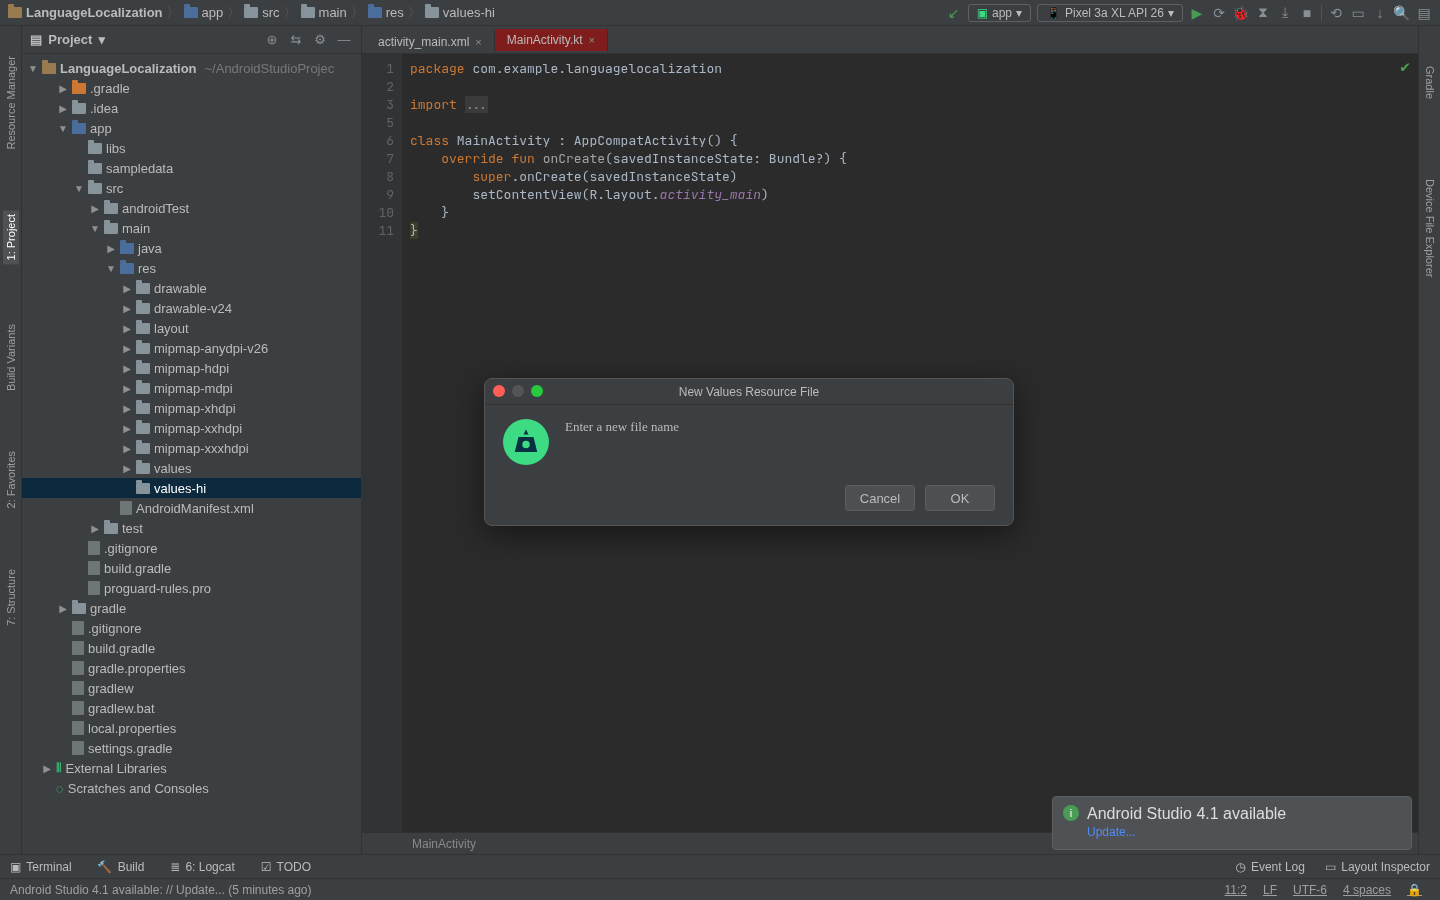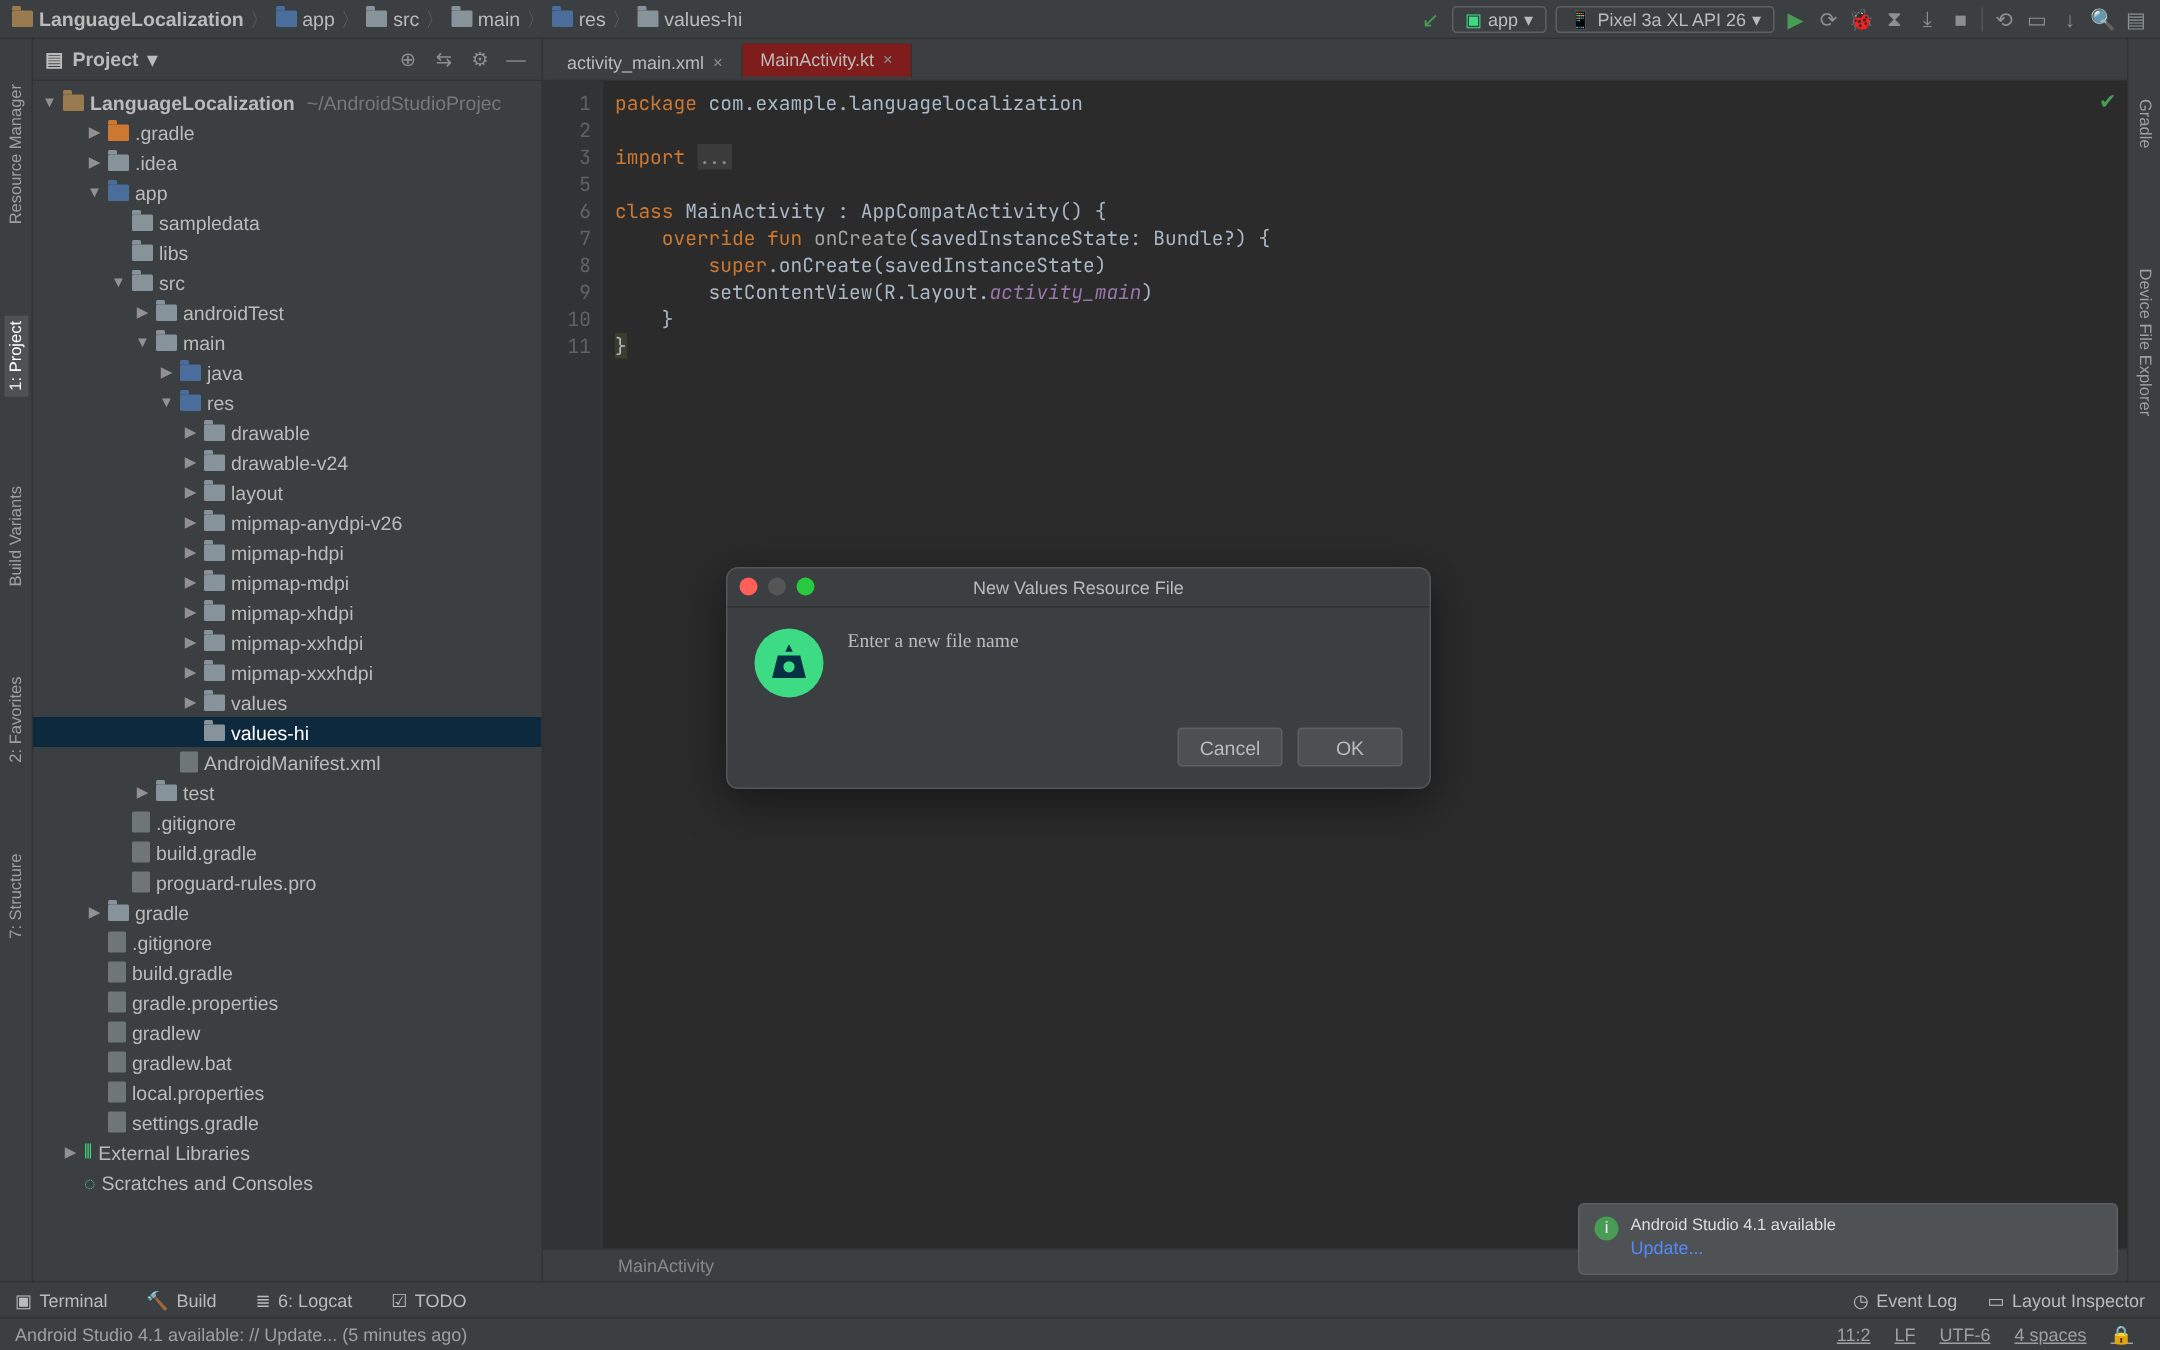--- a/index.html
+++ b/index.html
@@ -157,21 +157,21 @@
   height:22px; display:flex; align-items:center; padding:0 10px;
   font-size:12px; color:#9da0a3;
 }
 .statusbar .grow{flex:1;}
 .statusbar .cell{ padding:0 8px;text-decoration:underline;}
 
 
 .dialog {
   position:absolute;
   left:484px; top:378px;
-  width:470px;
+  width:530px;
   background:#3c3f41;
   border:1px solid #555;
   border-radius:8px;
   box-shadow:0 8px 30px rgba(0,0,0,.5);
 }
 .dlg-title {
   height:26px; display:flex; align-items:center; justify-content:center;
   position:relative;
   color:#bbb; font-size:12px;
   border-bottom:1px solid #323232;
@@ -212,21 +212,21 @@
 
 .notif {
   position:absolute; right:28px; bottom:50px;
   width:360px; padding:8px 12px 10px 34px;
   background:#4e5254;
   border:1px solid #5e6060;
   border-radius:4px;
   color:#bbb;
 }
 .notif .nicon{ position:absolute; left:10px; top:8px; width:16px;height:16px; border-radius:50%; background:#499c54; color:#fff; font-size:11px; display:flex;align-items:center;justify-content:center;}
-.notif .ntitle{ color:#ddd; font-size:11px; margin-bottom:2px;}
+.notif .ntitle{ color:#ddd; font-size:16px; margin-bottom:2px;}
 .notif .nlink{ color:#548af7; font-size:12px;}
 </style>
 </head>
 <body>
 
 <div class="topbar">
   <div class="breadcrumb">
     <span class="crumb">
         <span class="folder-icon"></span>
         <b>LanguageLocalization</b>
@@ -313,26 +313,26 @@
           <span class="lbl">.idea</span>
         </div>
         <div class="tree-row ind2">
           <span class="arrow">▼</span>
           <span class="folder-icon blue"></span>
           <span class="lbl">app</span>
         </div>
         <div class="tree-row ind3">
           <span class="arrow"></span>
           <span class="folder-icon grey"></span>
+          <span class="lbl">libs</span>
+        </div>
+        <div class="tree-row ind3">
+          <span class="arrow"></span>
+          <span class="folder-icon grey"></span>
           <span class="lbl">sampledata</span>
-        </div>
-        <div class="tree-row ind3">
-          <span class="arrow"></span>
-          <span class="folder-icon grey"></span>
-          <span class="lbl">libs</span>
         </div>
         <div class="tree-row ind3">
           <span class="arrow">▼</span>
           <span class="folder-icon grey"></span>
           <span class="lbl">src</span>
         </div>
         <div class="tree-row ind4">
           <span class="arrow">▶</span>
           <span class="folder-icon grey"></span>
           <span class="lbl">androidTest</span>

